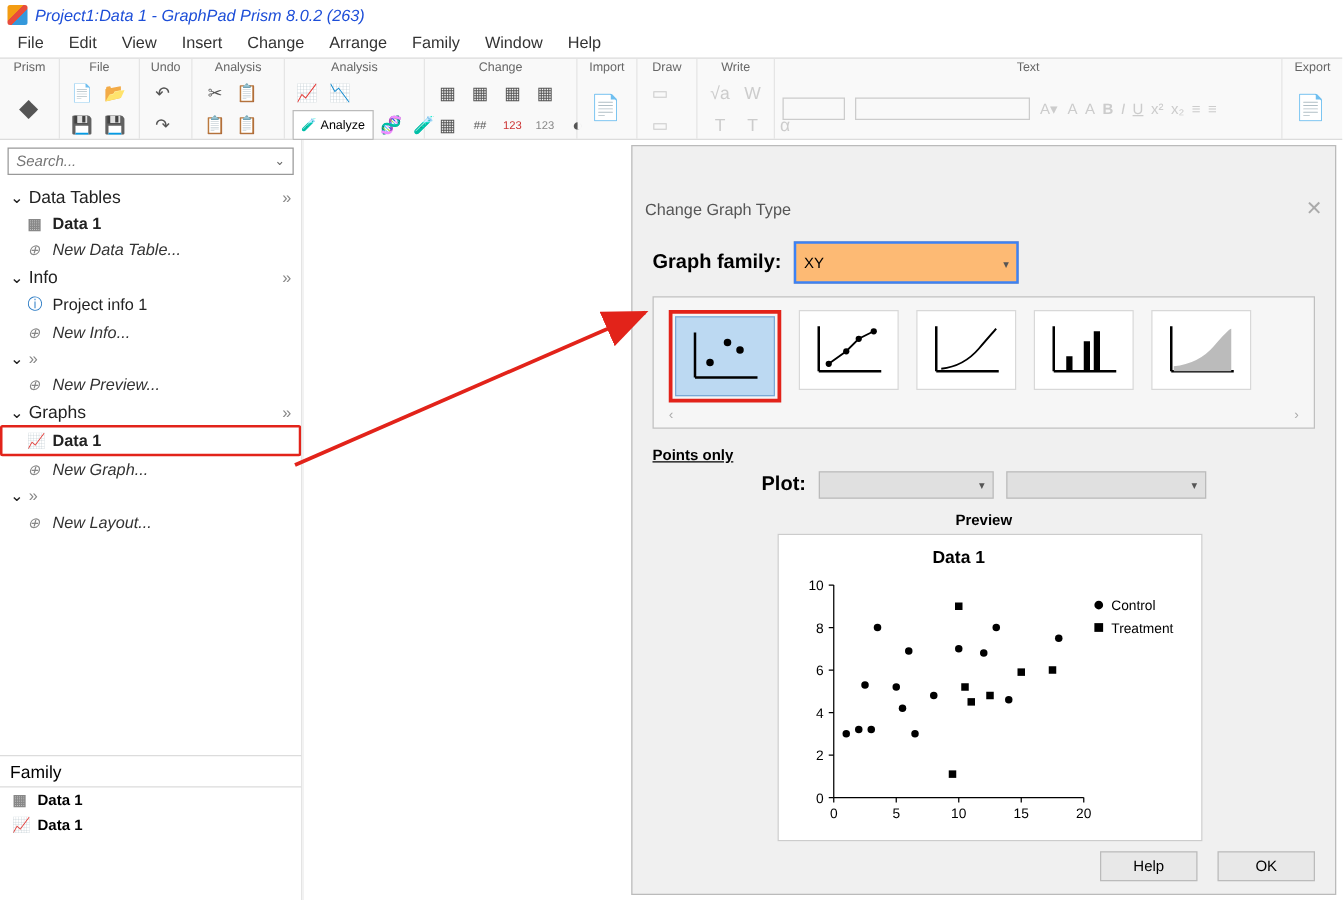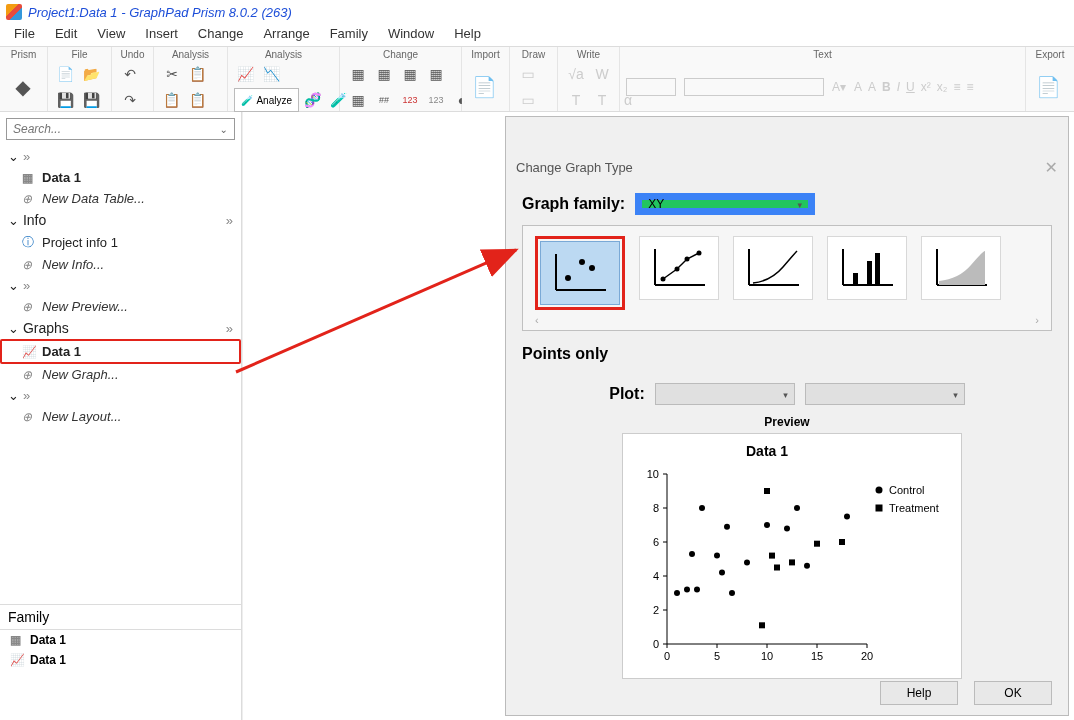--- a/index.html
+++ b/index.html
@@ -49,31 +49,31 @@
 
 .canvas-area { flex: 1; position: relative; background: #fff; border-left: 1px solid #eee; }
 
 
 .dialog { position: absolute; left: 505px; top: 116px; width: 564px; height: 600px; background: #f0f0f0; border: 1px solid #bbb; box-shadow: none; }
 .dlg-title { height: 28px; display: flex; align-items: center; padding: 0 10px; color: #555; font-size: 13px; justify-content: space-between; margin-top: 36px; }
 .dlg-close { font-size: 16px; color: #aaa; }
 .dlg-body { padding: 12px 16px 8px; }
 .dlg-row { display: flex; align-items: center; gap: 10px; margin-bottom: 10px; }
 .dlg-label { font-weight: bold; font-size: 16px; }
-.dlg-select { flex: 0 0 180px; height: 22px; border: 7px solid #3b82f6; background: #22c55e; display: flex; align-items: center; padding: 0 6px; justify-content: space-between; font-size: 12px; }
+.dlg-select { flex: 0 0 180px; height: 34px; border: 2px solid #3b82f6; background: #fdba74; display: flex; align-items: center; padding: 0 6px; justify-content: space-between; font-size: 12px; }
 
 .thumb-strip { border: 1px solid #c0c0c0; background: #f6f6f6; padding: 10px 6px 4px; position: relative; }
 .thumb-row { display: flex; gap: 14px; padding: 0 6px; }
 .thumb { width: 80px; height: 64px; background: #fff; border: 1px solid #d8d8d8; display: flex; align-items: center; justify-content: center; }
 .thumb svg { width: 64px; height: 50px; }
 .thumb.selected { background: #bcd9f2; border: 1px solid #7aa9d6; }
 .thumb-wrap-sel { border: 3px solid #e2231a; padding: 2px; }
 .strip-scroll { display: flex; justify-content: space-between; color: #aaa; font-size: 11px; padding: 4px 6px 0; }
 
-.sec-label { font-weight: bold; margin: 14px 0 20px; font-size: 16px; }
+.sec-label { font-weight: bold; margin: 14px 0 6px; font-size: 12px; text-decoration: underline; }
 .plot-row { display: flex; align-items: center; gap: 10px; justify-content: center; }
 .plot-select { width: 140px; height: 22px; background: #e0e0e0; border: 1px solid #bbb; display: flex; justify-content: flex-end; align-items: center; padding: 0 6px; color: #999; font-size: 10px; }
 .plot-select + .plot-select { width: 160px; }
 
 .preview-label { text-align: center; font-weight: bold; margin: 10px 0 4px; font-size: 12px; }
 .preview-box { width: 340px; height: 246px; margin: 0 0 0 100px; border: 1px solid #ccc; background: #fff; position: relative; }
 
 .dlg-buttons { position: absolute; bottom: 10px; right: 16px; display: flex; gap: 16px; }
 .dlg-btn { width: 78px; height: 24px; background: #e8e8e8; border: 1px solid #bbb; display: flex; align-items: center; justify-content: center; font-size: 12px; }
 
@@ -244,20 +244,21 @@
 
 <div class="main">
   <div class="sidebar">
     <div class="search-box">
       <input placeholder="Search..." style="">
       <span class="chev">⌄</span>
     </div>
     <div class="tree">
       <div class="tree-section">
           <span>⌄</span>
+          <span class="label">Data Tables</span>
           <span class="more">»</span>
         </div>
       <div class="tree-item bold">
           <span class="icon">▦</span>
           <span>Data 1</span>
         </div>
       <div class="tree-item new">
           <span class="icon">⊕</span>
           <span>New Data Table...</span>
         </div>

